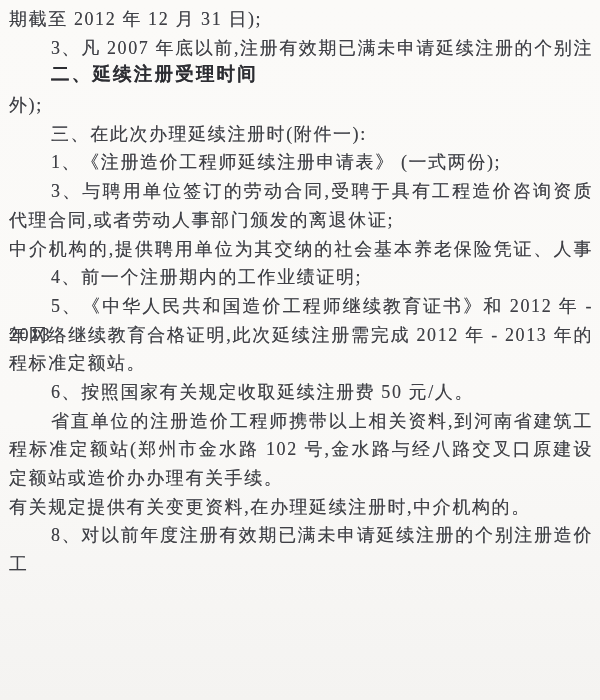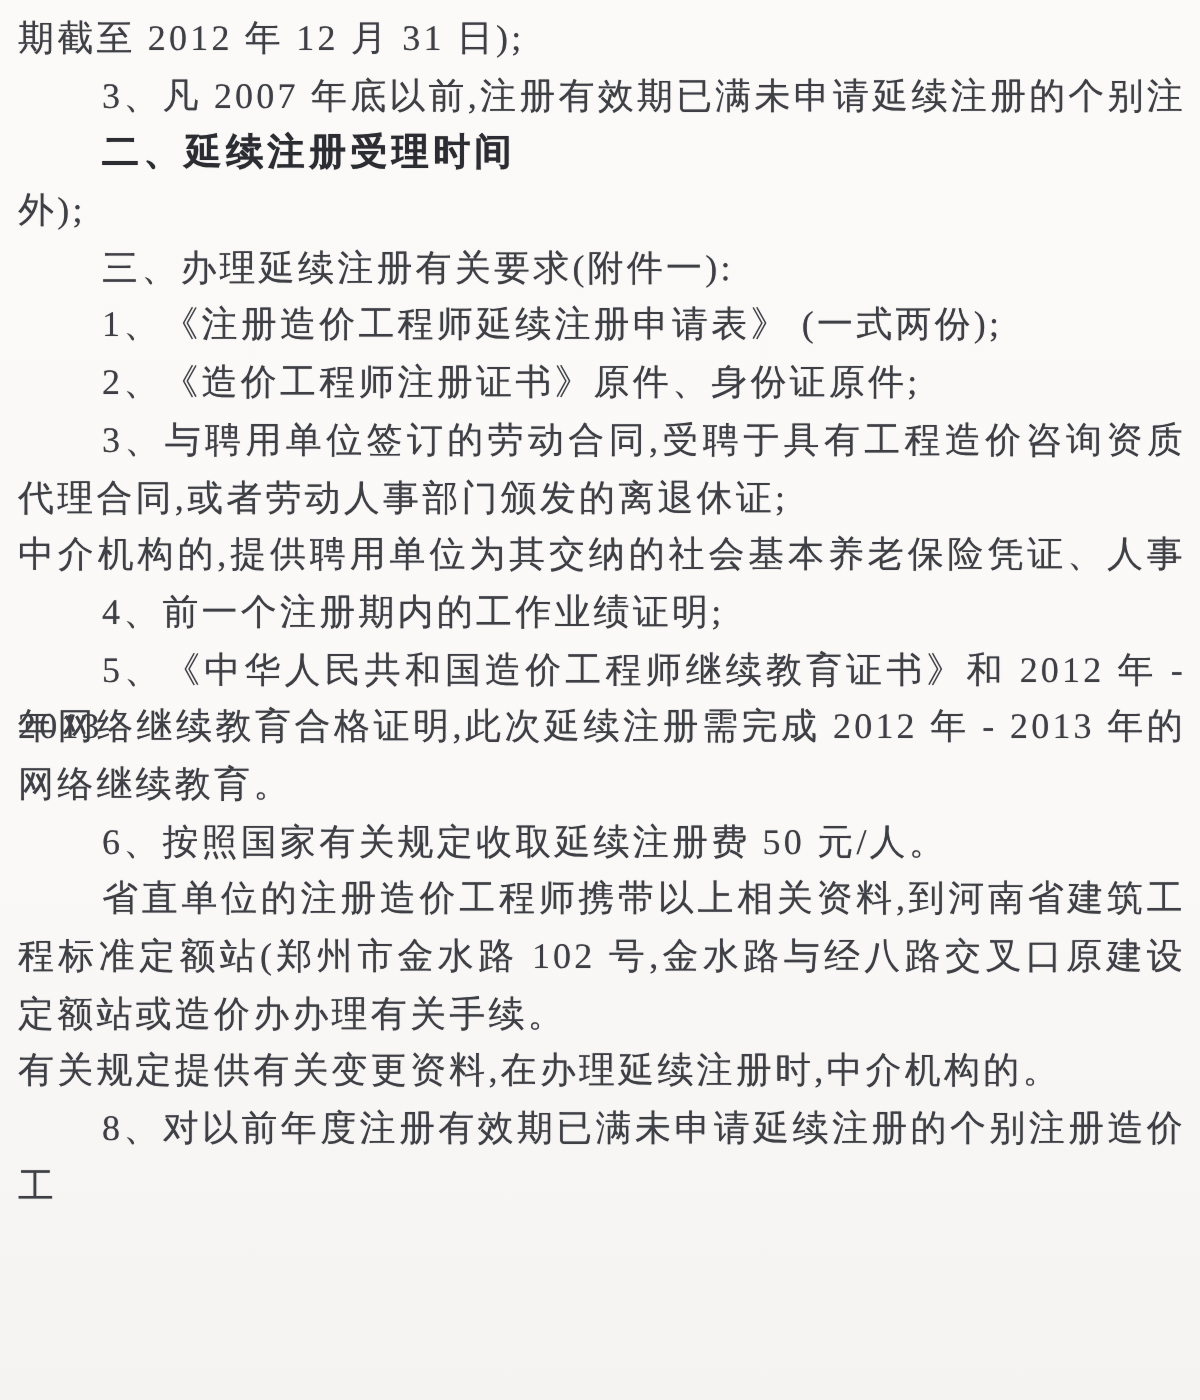--- a/index.html
+++ b/index.html
@@ -33,47 +33,46 @@
   .line.justify {
     white-space: normal;
     text-align: justify;
     text-align-last: justify;
     text-justify: inter-character;
   }
   .line.indent {
     text-indent: 42px;
   }
   .line.heading {
-    font-family: Liberation Sans, sans-serif;
+    font-family: Liberation Mono, monospace;
     font-weight: 700;
     font-size: 18.5px;
     letter-spacing: 2.2px;
     color: var(--heading, #2c2d32);
     text-shadow: 0 0 0.5px rgba(44,45,50,0.6);
   }
 </style>
 </head>
 <body>
 
 <div class="page">
   <div>
       <div class="line">期截至 2012 年 12 月 31 日);</div>
       <div class="line indent justify">3、凡 2007 年底以前,注册有效期已满未申请延续注册的个别注</div>
       <div class="line indent heading">二、延续注册受理时间</div>
       <div class="line">外);</div>
-      <div class="line indent">三、办理延续注册有关要求(附件一):</div>
+      <div class="line indent">三、在此次办理延续注册时(附件一):</div>
       <div class="line indent">1、《注册造价工程师延续注册申请表》 (一式两份);</div>
-      <div class="line indent">2、《造价工程师注册证书》原件、身份证原件;</div>
       <div class="line indent justify">3、与聘用单位签订的劳动合同,受聘于具有工程造价咨询资质</div>
       <div class="line">代理合同,或者劳动人事部门颁发的离退休证;</div>
       <div class="line justify">中介机构的,提供聘用单位为其交纳的社会基本养老保险凭证、人事</div>
       <div class="line indent">4、前一个注册期内的工作业绩证明;</div>
       <div class="line indent justify">5、《中华人民共和国造价工程师继续教育证书》和 2012 年 - 2013</div>
       <div class="line justify">年网络继续教育合格证明,此次延续注册需完成 2012 年 - 2013 年的</div>
-      <div class="line">网络继续教育。</div>
+      <div class="line">程标准定额站。</div>
       <div class="line indent">6、按照国家有关规定收取延续注册费 50 元/人。</div>
       <div class="line indent justify">省直单位的注册造价工程师携带以上相关资料,到河南省建筑工</div>
       <div class="line justify">程标准定额站(郑州市金水路 102 号,金水路与经八路交叉口原建设</div>
       <div class="line">定额站或造价办办理有关手续。</div>
       <div class="line">有关规定提供有关变更资料,在办理延续注册时,中介机构的。</div>
       <div class="line indent justify">8、对以前年度注册有效期已满未申请延续注册的个别注册造价工</div>
     </div>
 </div>
 
 </body></html>

